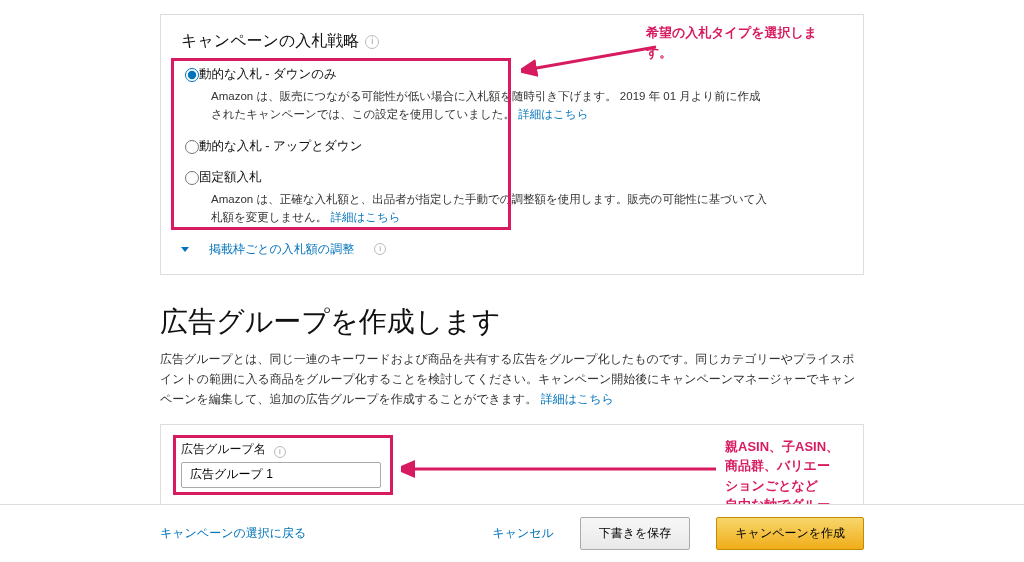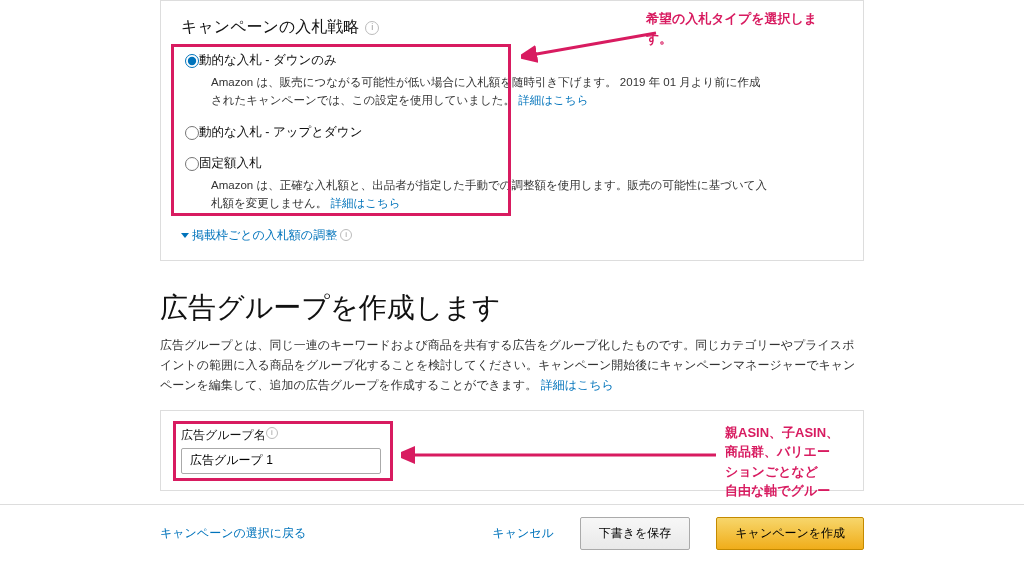--- a/index.html
+++ b/index.html
@@ -1,38 +1,38 @@
 <!DOCTYPE html>
 <html><head>
   <meta charset="utf-8">
   <style>
     * { box-sizing: border-box; margin: 0; padding: 0; }
     body { font-family: "Hiragino Sans", "Meiryo", sans-serif; font-size: 12px; color: #111; background: #fff; }
     .page { width: 1024px; margin: 0 auto; padding: 0 0 70px 0; }
     .content { padding: 0 160px 0 160px; }
-    .panel { border: 1px solid #ddd; padding: 16px 20px; margin-bottom: 18px; }
+    .panel { border: 1px solid #ddd; padding: 16px 20px; margin-bottom: 18px; margin-top: 14px; }
     .panel-title { font-size: 16px; font-weight: 400; margin-bottom: 14px; display: flex; align-items: center; gap:6px;}
     .info-ico { width:14px; height:14px; border:1px solid #bbb; border-radius:50%; display:inline-flex; align-items:center; justify-content:center; font-size:9px; color:#999; line-height:1;}
     .radio-group { position: relative; }
     .highlight-box { position:absolute; border:3px solid #d81b60; pointer-events:none; }
     .hb1 { left:-10px; top:-8px; width:340px; height:172px; }
     .radio-row { margin-bottom: 14px; padding-left: 4px;}
     .radio-row label { display:flex; align-items:flex-start; }
     .radio-row input[type=radio]{ margin-top:2px; accent-color:#0073bb; width:14px; height:14px;}
     .radio-label { font-size:12.5px; font-weight:500; }
     .radio-desc { margin-left: 26px; margin-top:4px; font-size:11.5px; color:#333; line-height:1.6; max-width:560px;}
     .link { color:#0073bb; text-decoration:none; cursor:pointer; }
-    .expander { margin-top:6px; font-size:12px; color:#0073bb; cursor:pointer; display:flex; align-items:center; gap:3px;}
+    .expander { margin-top:6px; font-size:12px; color:#0073bb; cursor:pointer; display:flex; align-items:center; gap:20px;}
     .caret { display:inline-block; width:0; height:0; border-left:4px solid transparent; border-right:4px solid transparent; border-top:5px solid #0073bb;}
     .section-heading { font-size:28px; font-weight:400; margin:28px 0 8px 0; }
     .section-desc { font-size:12px; color:#333; line-height:1.7; margin-bottom:14px; }
     .sub-title { font-size:15px; margin-bottom:14px;}
     .fieldset-area { position:relative; }
     .hb2 { left:-8px; top:-6px; width:220px; height:60px; }
-    .field-label { font-size:12px; font-weight:500; display:flex; align-items:flex-start; gap:0; margin-bottom:4px;}
+    .field-label { font-size:12px; font-weight:500; display:flex; align-items:flex-end; gap:8px; margin-bottom:4px;}
     .text-input { width:200px; padding:5px 8px; font-size:12px; border:1px solid #aaa; border-radius:2px; background:#fff;}
     .anno { position:absolute; color:#d81b60; font-size:13px; font-weight:700; line-height:1.5;}
     .anno1 { left:465px; top:-8px;}
     .anno2 { left:544px; top:-4px;}
     .arrow-svg { position:absolute; }
     .footer { position:fixed; bottom:0; left:0; right:0; border-top:1px solid #ddd; background:#fff; padding:12px 0;}
     .footer-inner { width:1024px; margin:0 auto; padding:0 160px; display:flex; align-items:center; }
     .footer-left { flex:1; }
     .footer-right { display:flex; gap:26px; align-items:center;}
     .btn { padding:7px 18px; font-size:12px; border-radius:2px; cursor:pointer; border:1px solid #aaa; background:linear-gradient(#f7f7f7,#e9e9e9);}

